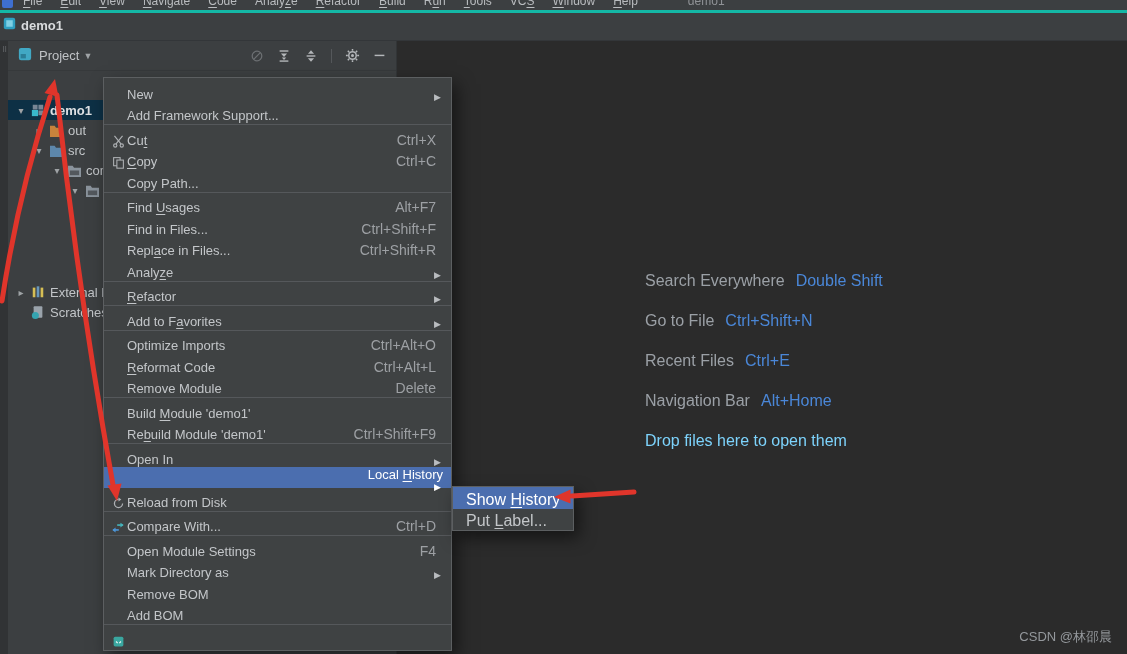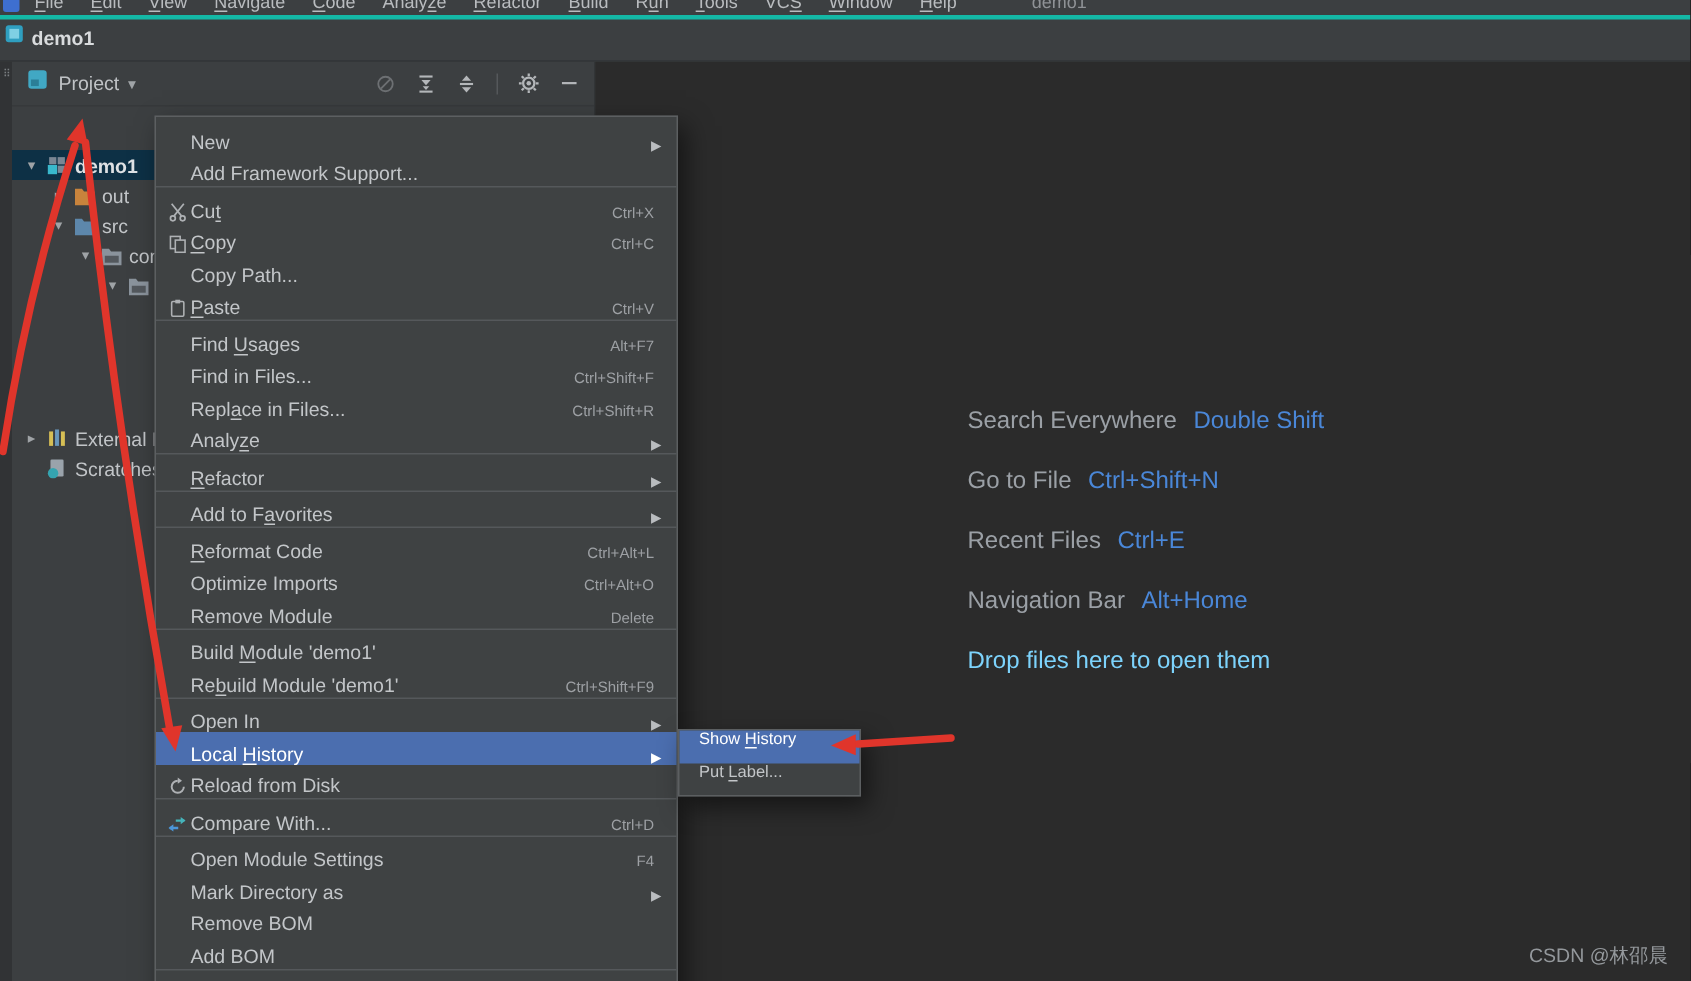--- a/index.html
+++ b/index.html
@@ -37,29 +37,29 @@
             font-size:13px;color:#c2c5c8;white-space:nowrap;}
   .tree-row.selected{background:#0d3045;}
   .tree-row.bold .tlabel{font-weight:bold;color:#dee1e4;}
   .tchev{width:14px;font-size:10px;color:#9fa3a6;text-align:center;flex:none;}
   .ticon{width:16px;height:16px;margin:0 4px 0 2px;flex:none;display:flex;align-items:center;justify-content:center;}
   
   .ctx{position:absolute;left:103px;top:77px;width:349px;background:#3f4243;border:1px solid #5c5f61;
        box-shadow:5px 7px 16px rgba(0,0,0,.5);padding:2px 0;z-index:10;box-sizing:border-box;}
   .mi{height:21.5px;display:flex;align-items:flex-end;padding:0 8px 0 5px;font-size:13px;color:#c3c6c9;}
   .mi .ic{width:18px;flex:none;display:flex;align-items:center;justify-content:center;}
-  .mi .sc{margin-left:auto;color:#9da0a4;padding-right:7px;font-size:10px;}
+  .mi .sc{margin-left:auto;color:#9da0a4;padding-right:7px;font-size:14px;}
   .mi .arrow{margin-left:auto;font-size:9px;color:#b9bcbf;padding-right:2px;}
-  .mi.selected{background:#4b6eaf;color:#ffffff;}
+  .mi.selected{background:#4b6eaf;color:#ffffff;flex-direction:column;}
   .mi.selected .arrow{color:#fff;}
   .msep{height:1px;background:#55585b;margin:1px 0;}
   
   .submenu{position:absolute;left:452px;top:486px;width:122px;background:#3f4243;border:1px solid #5c5f61;
            box-shadow:5px 7px 16px rgba(0,0,0,.5);z-index:11;box-sizing:border-box;}
-  .smi{height:21.5px;display:flex;align-items:flex-start;padding:0 8px 0 13px;font-size:11px;color:#c3c6c9;}
+  .smi{height:21.5px;display:flex;align-items:flex-end;padding:0 8px 0 13px;font-size:16px;color:#c3c6c9;}
   .smi.selected{background:#4b6eaf;color:#fff;}
   
   .hints{position:absolute;left:248px;top:220px;}
   .hint{height:40px;display:flex;align-items:center;font-size:16px;}
   .hlabel{color:#9ba0a6;}
   .hint.dim .hlabel{color:#7dd3fc;}
   .hkey{color:var(--shortcut-blue,#4a87d8);margin-left:11px;}
   
   .arrows{position:absolute;inset:0;z-index:40;pointer-events:none;}
   .watermark{position:absolute;right:15px;bottom:8px;color:#94989c;font-size:13px;z-index:3;}
@@ -290,30 +290,20 @@
             <rect x="6" y="5" width="8" height="10" fill="#3f4243" stroke="#aeb1b4" stroke-width="1.3"></rect>
           </svg>
         </span>
     <span class="lbl"><u>C</u>opy</span>
         <span class="sc">Ctrl+C</span>
       </div>
       <div class="mi">
     <span class="ic"></span>
     <span class="lbl">Copy Path...</span>
       </div>
-      <div class="mi">
-    <span class="ic">
-          <svg width="13" height="13" viewBox="0 0 16 16">
-            <rect x="3" y="2.5" width="10" height="12" rx="1" fill="none" stroke="#aeb1b4" stroke-width="1.3"></rect>
-            <rect x="6" y="1" width="4" height="3" fill="#aeb1b4"></rect>
-          </svg>
-        </span>
-    <span class="lbl"><u>P</u>aste</span>
-        <span class="sc">Ctrl+V</span>
-      </div>
       <div class="msep"></div>
       <div class="mi">
     <span class="ic"></span>
     <span class="lbl">Find <u>U</u>sages</span>
         <span class="sc">Alt+F7</span>
       </div>
       <div class="mi">
     <span class="ic"></span>
     <span class="lbl">Find in Files...</span>
         <span class="sc">Ctrl+Shift+F</span>
@@ -336,27 +326,27 @@
       </div>
       <div class="msep"></div>
       <div class="mi">
     <span class="ic"></span>
     <span class="lbl">Add to F<u>a</u>vorites</span>
         <span class="arrow">▶</span>
       </div>
       <div class="msep"></div>
       <div class="mi">
     <span class="ic"></span>
+    <span class="lbl">Optimize Imports</span>
+        <span class="sc">Ctrl+Alt+O</span>
+      </div>
+      <div class="mi">
+    <span class="ic"></span>
     <span class="lbl"><u>R</u>eformat Code</span>
         <span class="sc">Ctrl+Alt+L</span>
-      </div>
-      <div class="mi">
-    <span class="ic"></span>
-    <span class="lbl">Optimize Imports</span>
-        <span class="sc">Ctrl+Alt+O</span>
       </div>
       <div class="mi">
     <span class="ic"></span>
     <span class="lbl">Remove Module</span>
         <span class="sc">Delete</span>
       </div>
       <div class="msep"></div>
       <div class="mi">
     <span class="ic"></span>
     <span class="lbl">Build <u>M</u>odule 'demo1'</span>

